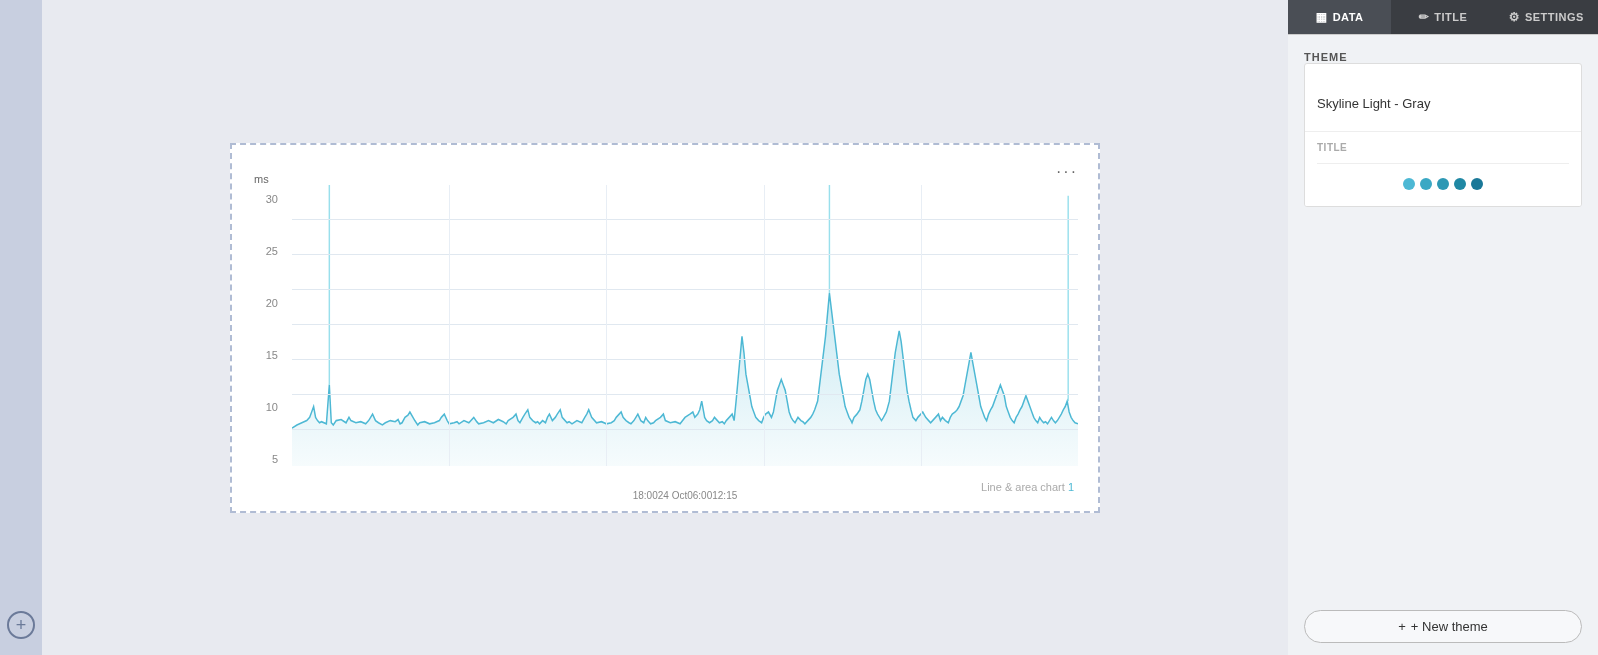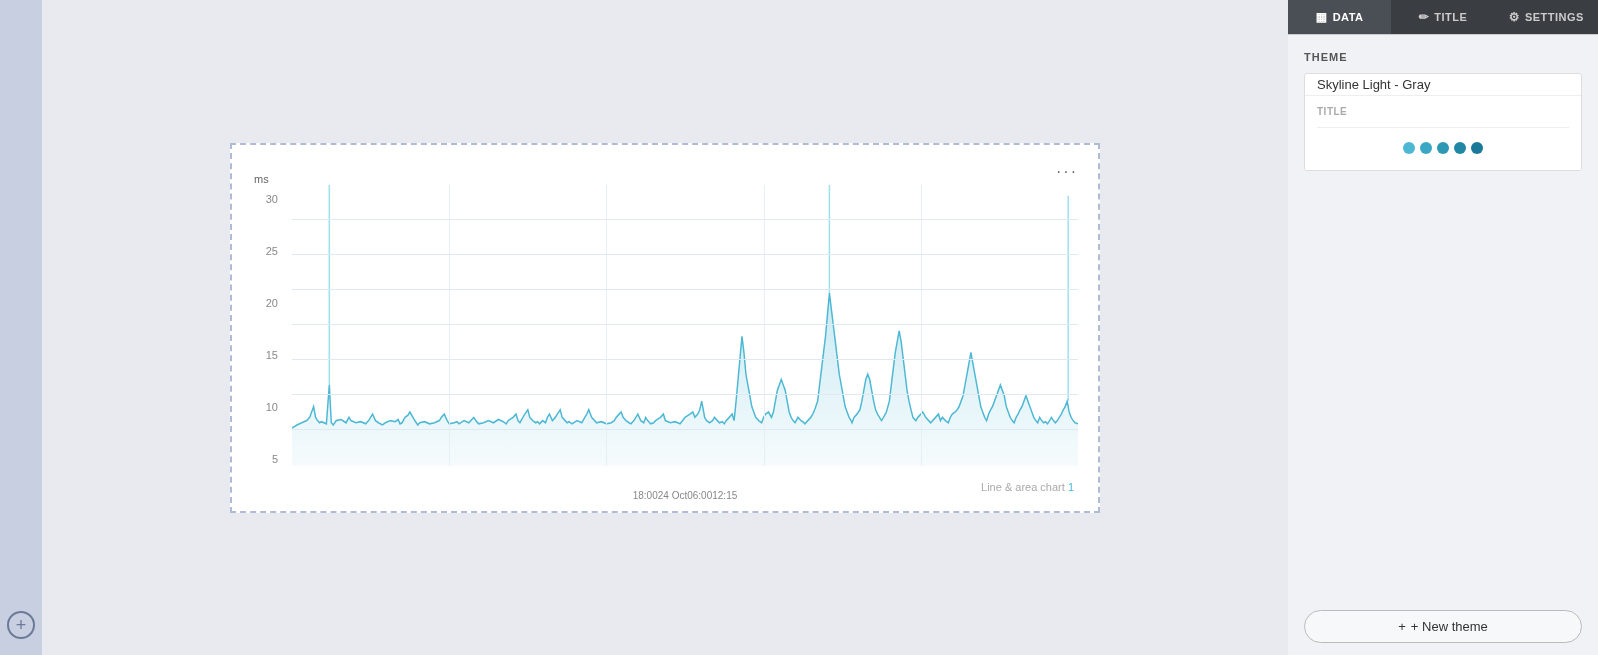--- a/index.html
+++ b/index.html
@@ -175,34 +175,34 @@
     .panel-body {
       flex: 1;
       padding: 16px;
       overflow-y: auto;
     }
     .section-label {
       font-size: 11px;
       font-weight: 700;
       color: #555;
       letter-spacing: 1px;
-      margin-bottom: 10px;
       text-transform: uppercase;
     }
     .theme-card {
       background: #fff;
       border: 1px solid #ddd;
       border-radius: 3px;
       overflow: hidden;
     }
     .theme-card-header {
-      padding: 3px 12px;
+      padding: 20px 12px;
       font-size: 13px;
       color: #333;
       border-bottom: 1px solid #eee;
+      margin-top: 12px;
     }
     .theme-card-preview {
       padding: 10px 12px;
       background: #fff;
     }
     .preview-title-label {
       font-size: 10px;
       color: #aaa;
       letter-spacing: 0.5px;
       margin-bottom: 10px;

